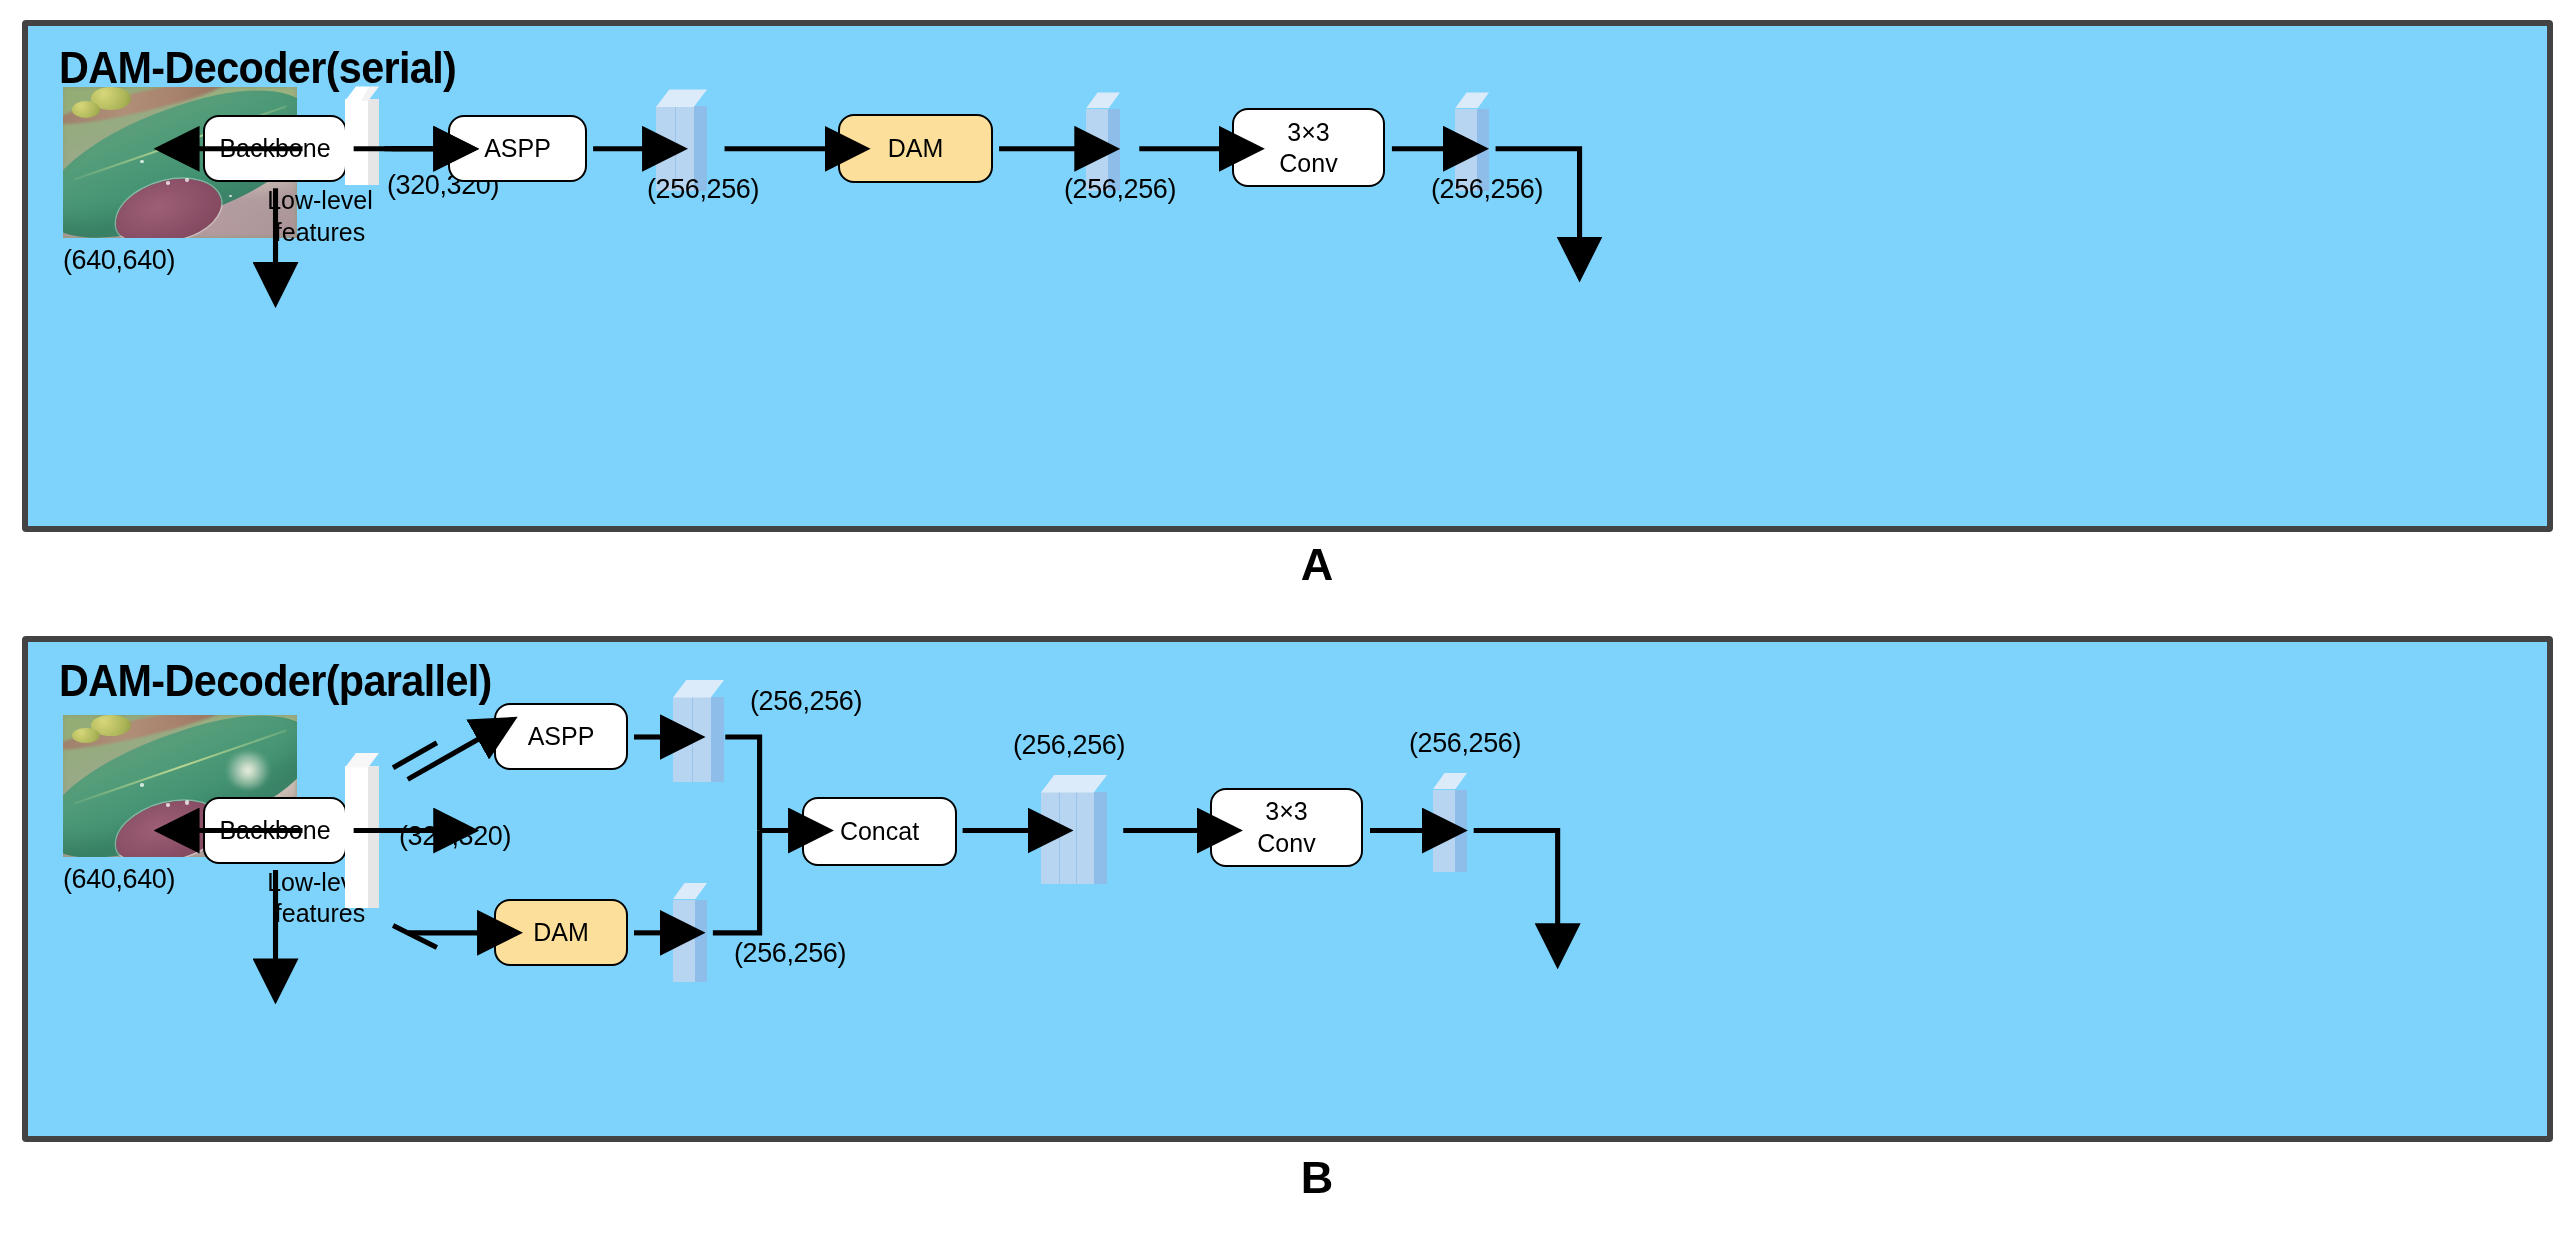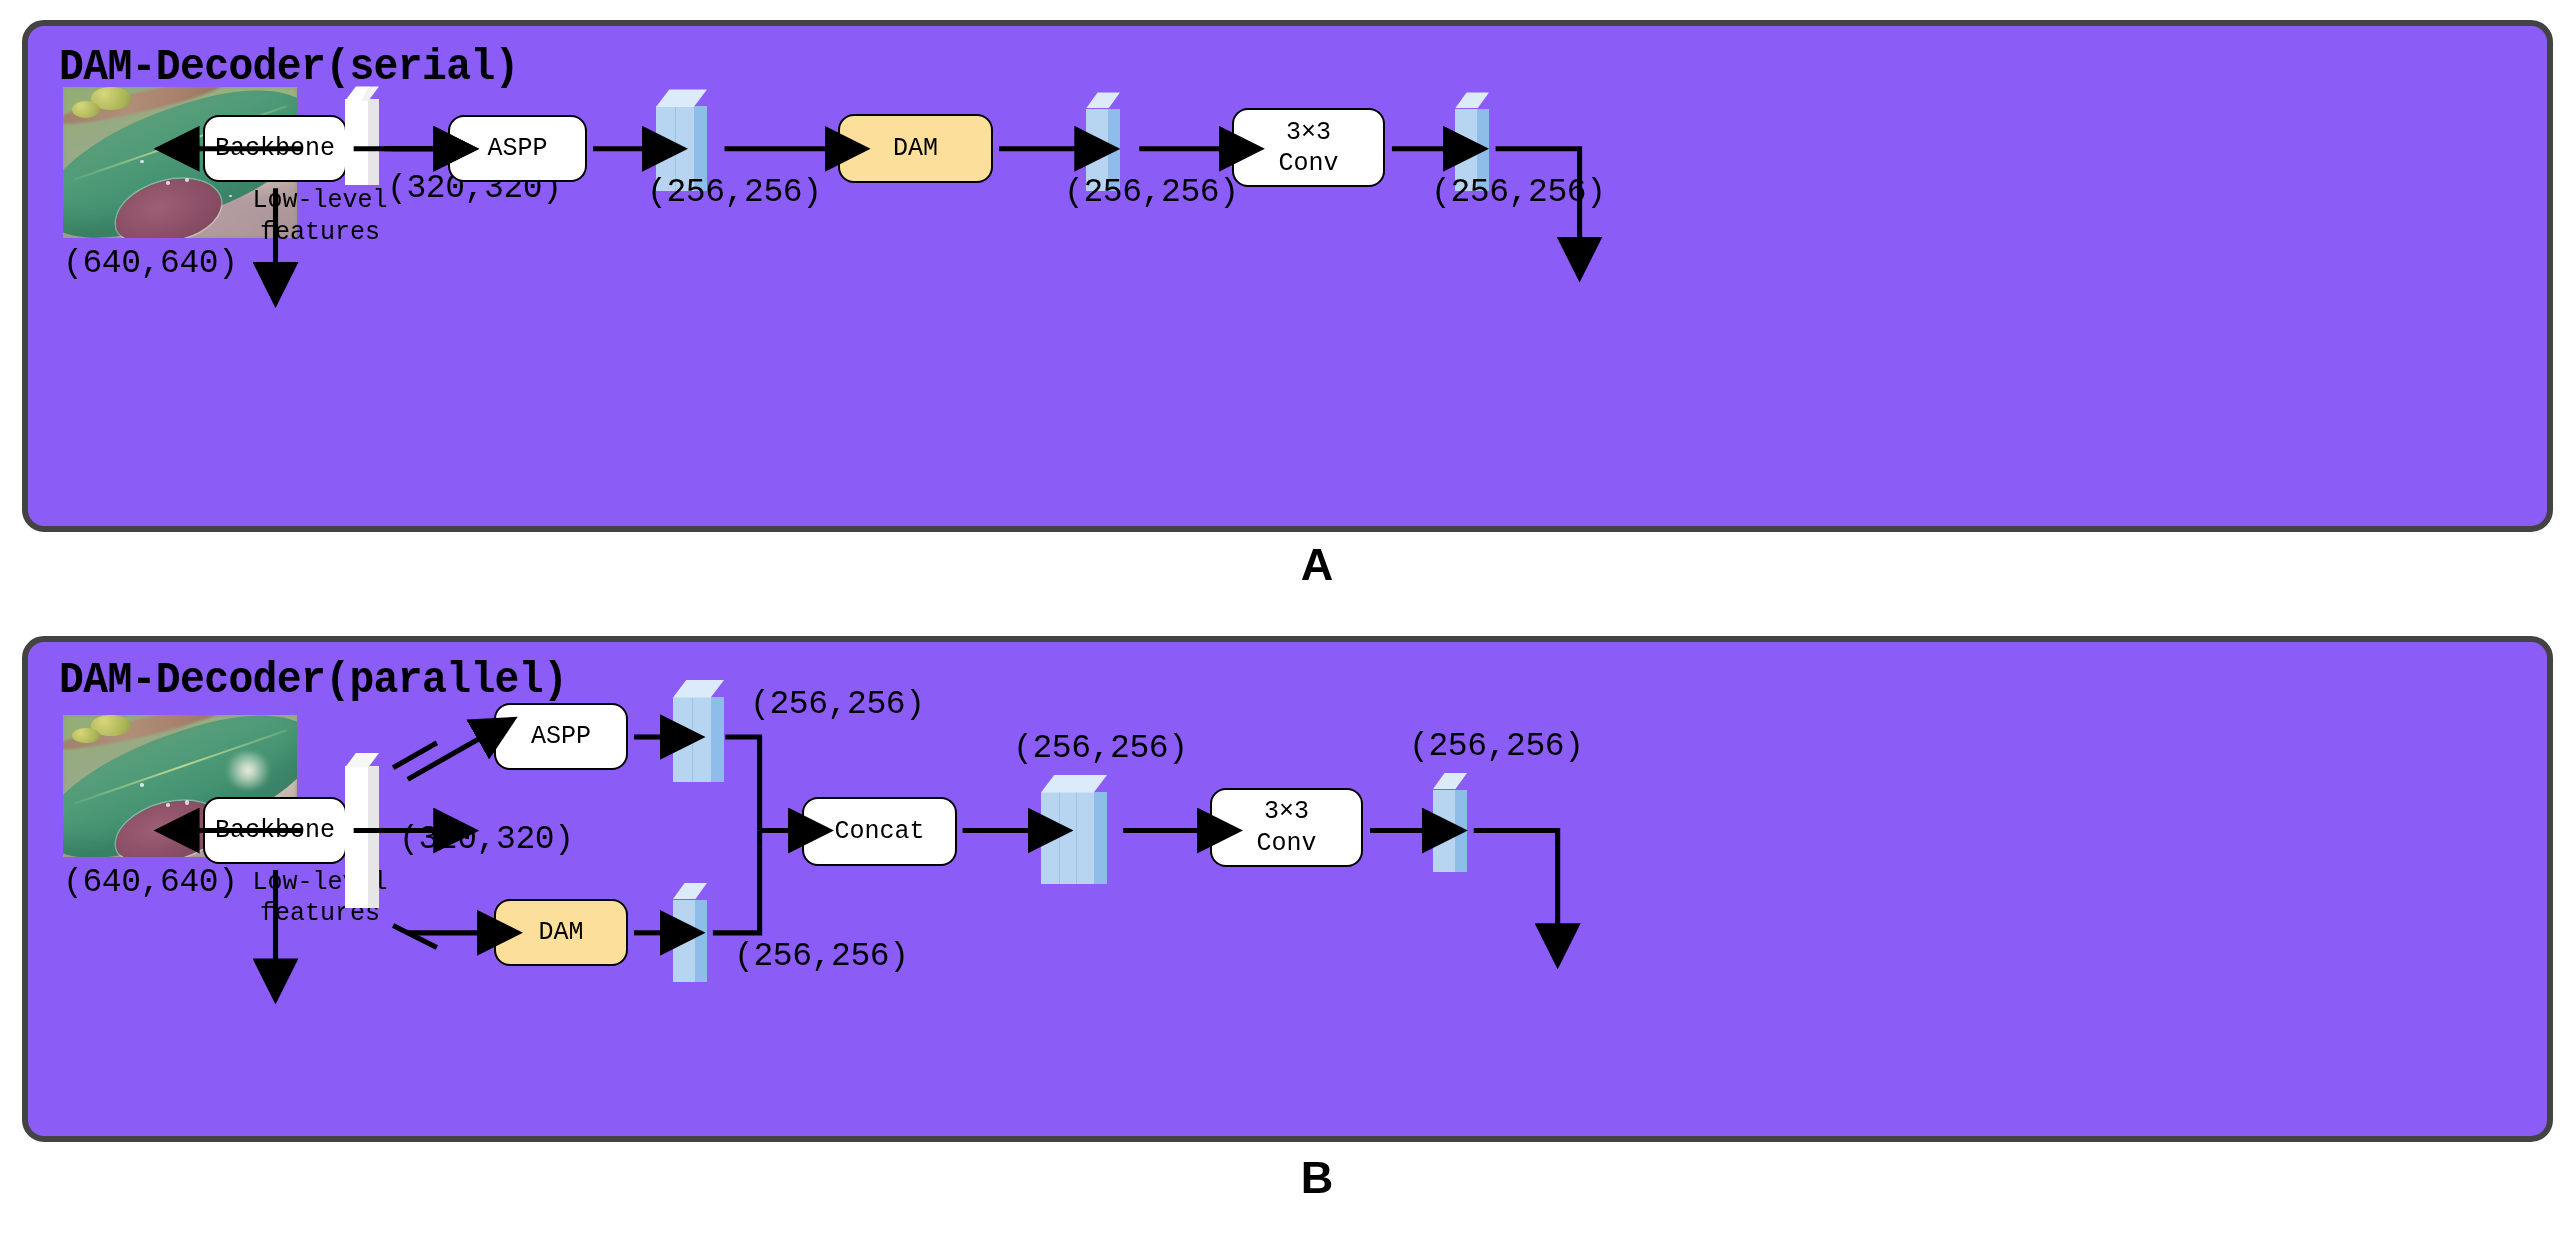--- a/index.html
+++ b/index.html
@@ -2,25 +2,24 @@
 <html style="font-size:11.7px"><head>
 <meta charset="utf-8">
 <style>
   html,body{margin:0;padding:0;background:#ffffff;}
   body{width:2576px;height:1238px;font-family:"Liberation Sans",sans-serif;overflow:hidden;}
   #stage{position:relative;width:2576px;height:1238px;background:#ffffff;}
 
   
   .panel{
     position:absolute;
-    background:#8b5cf6;
+    background:#7dd3fc;
     border:6.6px solid #434343;
-    border-radius:22px;
+    border-radius:4px;
     box-sizing:border-box;
-    font-family:Liberation Mono, monospace;
   }
   #panel-a{left:22px;  top:20.4px;   width:2531px; height:512px;}
   #panel-b{left:22px;  top:636px;  width:2531px; height:506px;}
 
   .panel-title{
     position:absolute;
     font-weight:bold;
     font-size:45px;
     letter-spacing:-0.7px;
     color:#000;
@@ -80,21 +79,21 @@
     position:absolute;left:22%;top:62%;width:46%;height:40%;
     background:radial-gradient(ellipse at 42% 40%,#9d5f75 0%,#8a4f66 55%,#7d4459 100%);
     border-radius:52% 48% 44% 56%/58% 52% 48% 42%;
     transform:rotate(-14deg);
     box-shadow:0 0 0 1.5px rgba(255,255,255,.35);
   }
   .leaf .speck{position:absolute;background:rgba(255,255,255,.75);border-radius:50%;}
   .leaf .hi{position:absolute;border-radius:50%;filter:blur(2.2px);
     background:radial-gradient(circle,#f4f2e4 0%,rgba(244,242,228,0) 70%);}
 
-  .dim-label{position:absolute;font-size:33px;color:#000;white-space:nowrap;letter-spacing:-0.4px;}
+  .dim-label{position:absolute;font-size:27px;color:#000;white-space:nowrap;letter-spacing:-0.4px;}
   .flow-label{position:absolute;font-size:25px;color:#000;text-align:center;line-height:1.25;}
 
   
   .pbox{
     position:absolute;
     border:2.9px solid #000;
     border-radius:16px;
     background:#ffffff;
     display:flex;align-items:center;justify-content:center;
     font-size:25px;color:#000;text-align:center;line-height:1.25;

